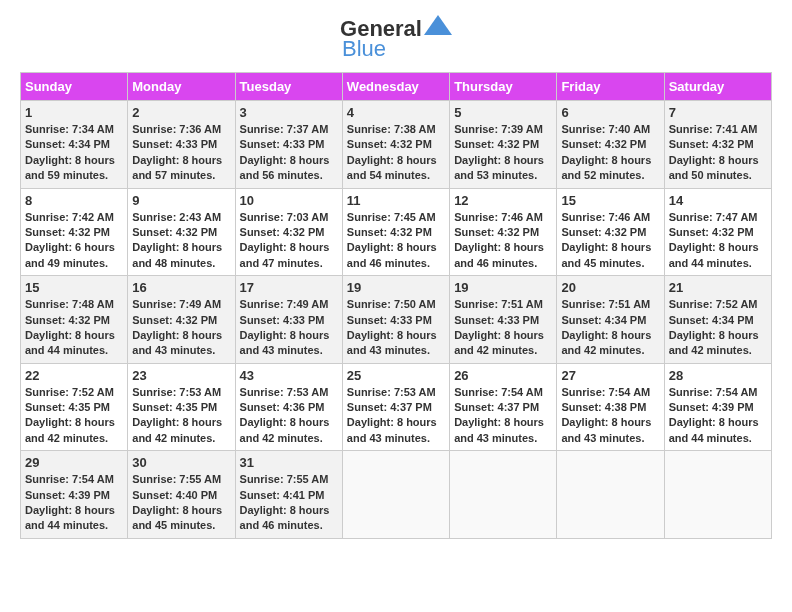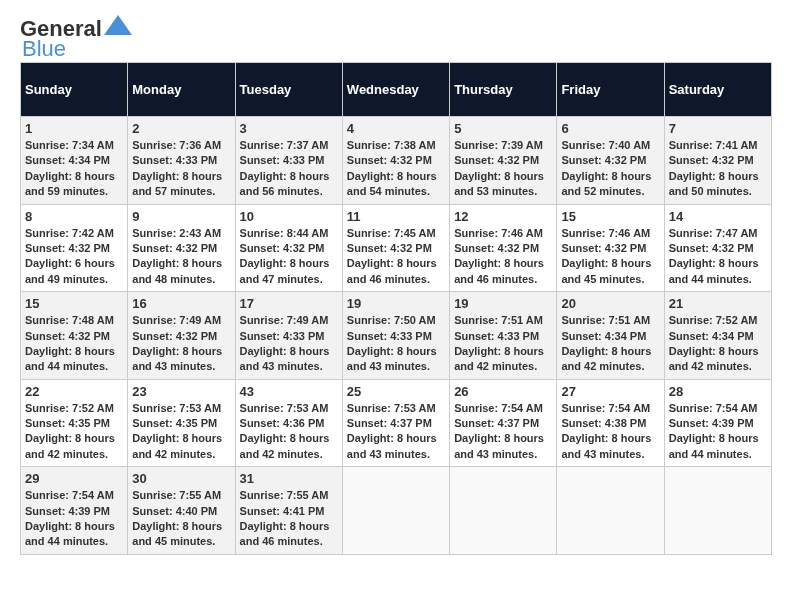--- a/index.html
+++ b/index.html
@@ -11,22 +11,22 @@
       padding: 0;
     }
     .page {
       width: 792px;
       background: #fff;
       padding: 16px 20px 16px 20px;
     }
     .header {
       display: flex;
       align-items: flex-start;
-      justify-content: flex-start;
-      margin-bottom: 0;
+      justify-content: center;
+      margin-bottom: 10px;
     }
     .logo {
       display: flex;
       flex-direction: column;
       align-items: flex-start;
     }
     .title-block {
       text-align: right;
     }
     .month-title {
@@ -39,25 +39,25 @@
       font-size: 15px;
       color: #555;
       margin-top: 2px;
     }
     .calendar {
       width: 100%;
       border-collapse: collapse;
       border: 1px solid #ccc;
     }
     .calendar th {
-      background: #0f172a;
+      background: #d946ef;
       color: #fff;
       font-size: 13px;
       font-weight: bold;
-      padding: 19px 4px;
+      padding: 6px 4px;
       text-align: left;
       border: 1px solid #ccc;
     }
     .calendar td {
       vertical-align: top;
       border: 1px solid #ccc;
       padding: 4px 4px;
       font-size: 9.5px;
       color: #333;
       min-width: 100px;
@@ -152,21 +152,21 @@
           <td>
             <span class="day-num">8</span>
             <div class="cell-text"><span>Sunrise: 7:42 AM</span><br><span>Sunset: 4:32 PM</span><br><span>Daylight: 6 hours and 49 minutes.</span></div>
           </td>
           <td>
             <span class="day-num">9</span>
             <div class="cell-text"><span>Sunrise: 2:43 AM</span><br><span>Sunset: 4:32 PM</span><br><span>Daylight: 8 hours and 48 minutes.</span></div>
           </td>
           <td>
             <span class="day-num">10</span>
-            <div class="cell-text"><span>Sunrise: 8:44 AM</span><br><span>Sunset: 4:32 PM</span><br><span>Daylight: 8 hours and 47 minutes.</span></div>
+            <div class="cell-text"><span>Sunrise: 7:03 AM</span><br><span>Sunset: 4:32 PM</span><br><span>Daylight: 8 hours and 47 minutes.</span></div>
           </td>
           <td>
             <span class="day-num">11</span>
             <div class="cell-text"><span>Sunrise: 7:45 AM</span><br><span>Sunset: 4:32 PM</span><br><span>Daylight: 8 hours and 46 minutes.</span></div>
           </td>
           <td>
             <span class="day-num">12</span>
             <div class="cell-text"><span>Sunrise: 7:46 AM</span><br><span>Sunset: 4:32 PM</span><br><span>Daylight: 8 hours and 46 minutes.</span></div>
           </td>
           <td>

